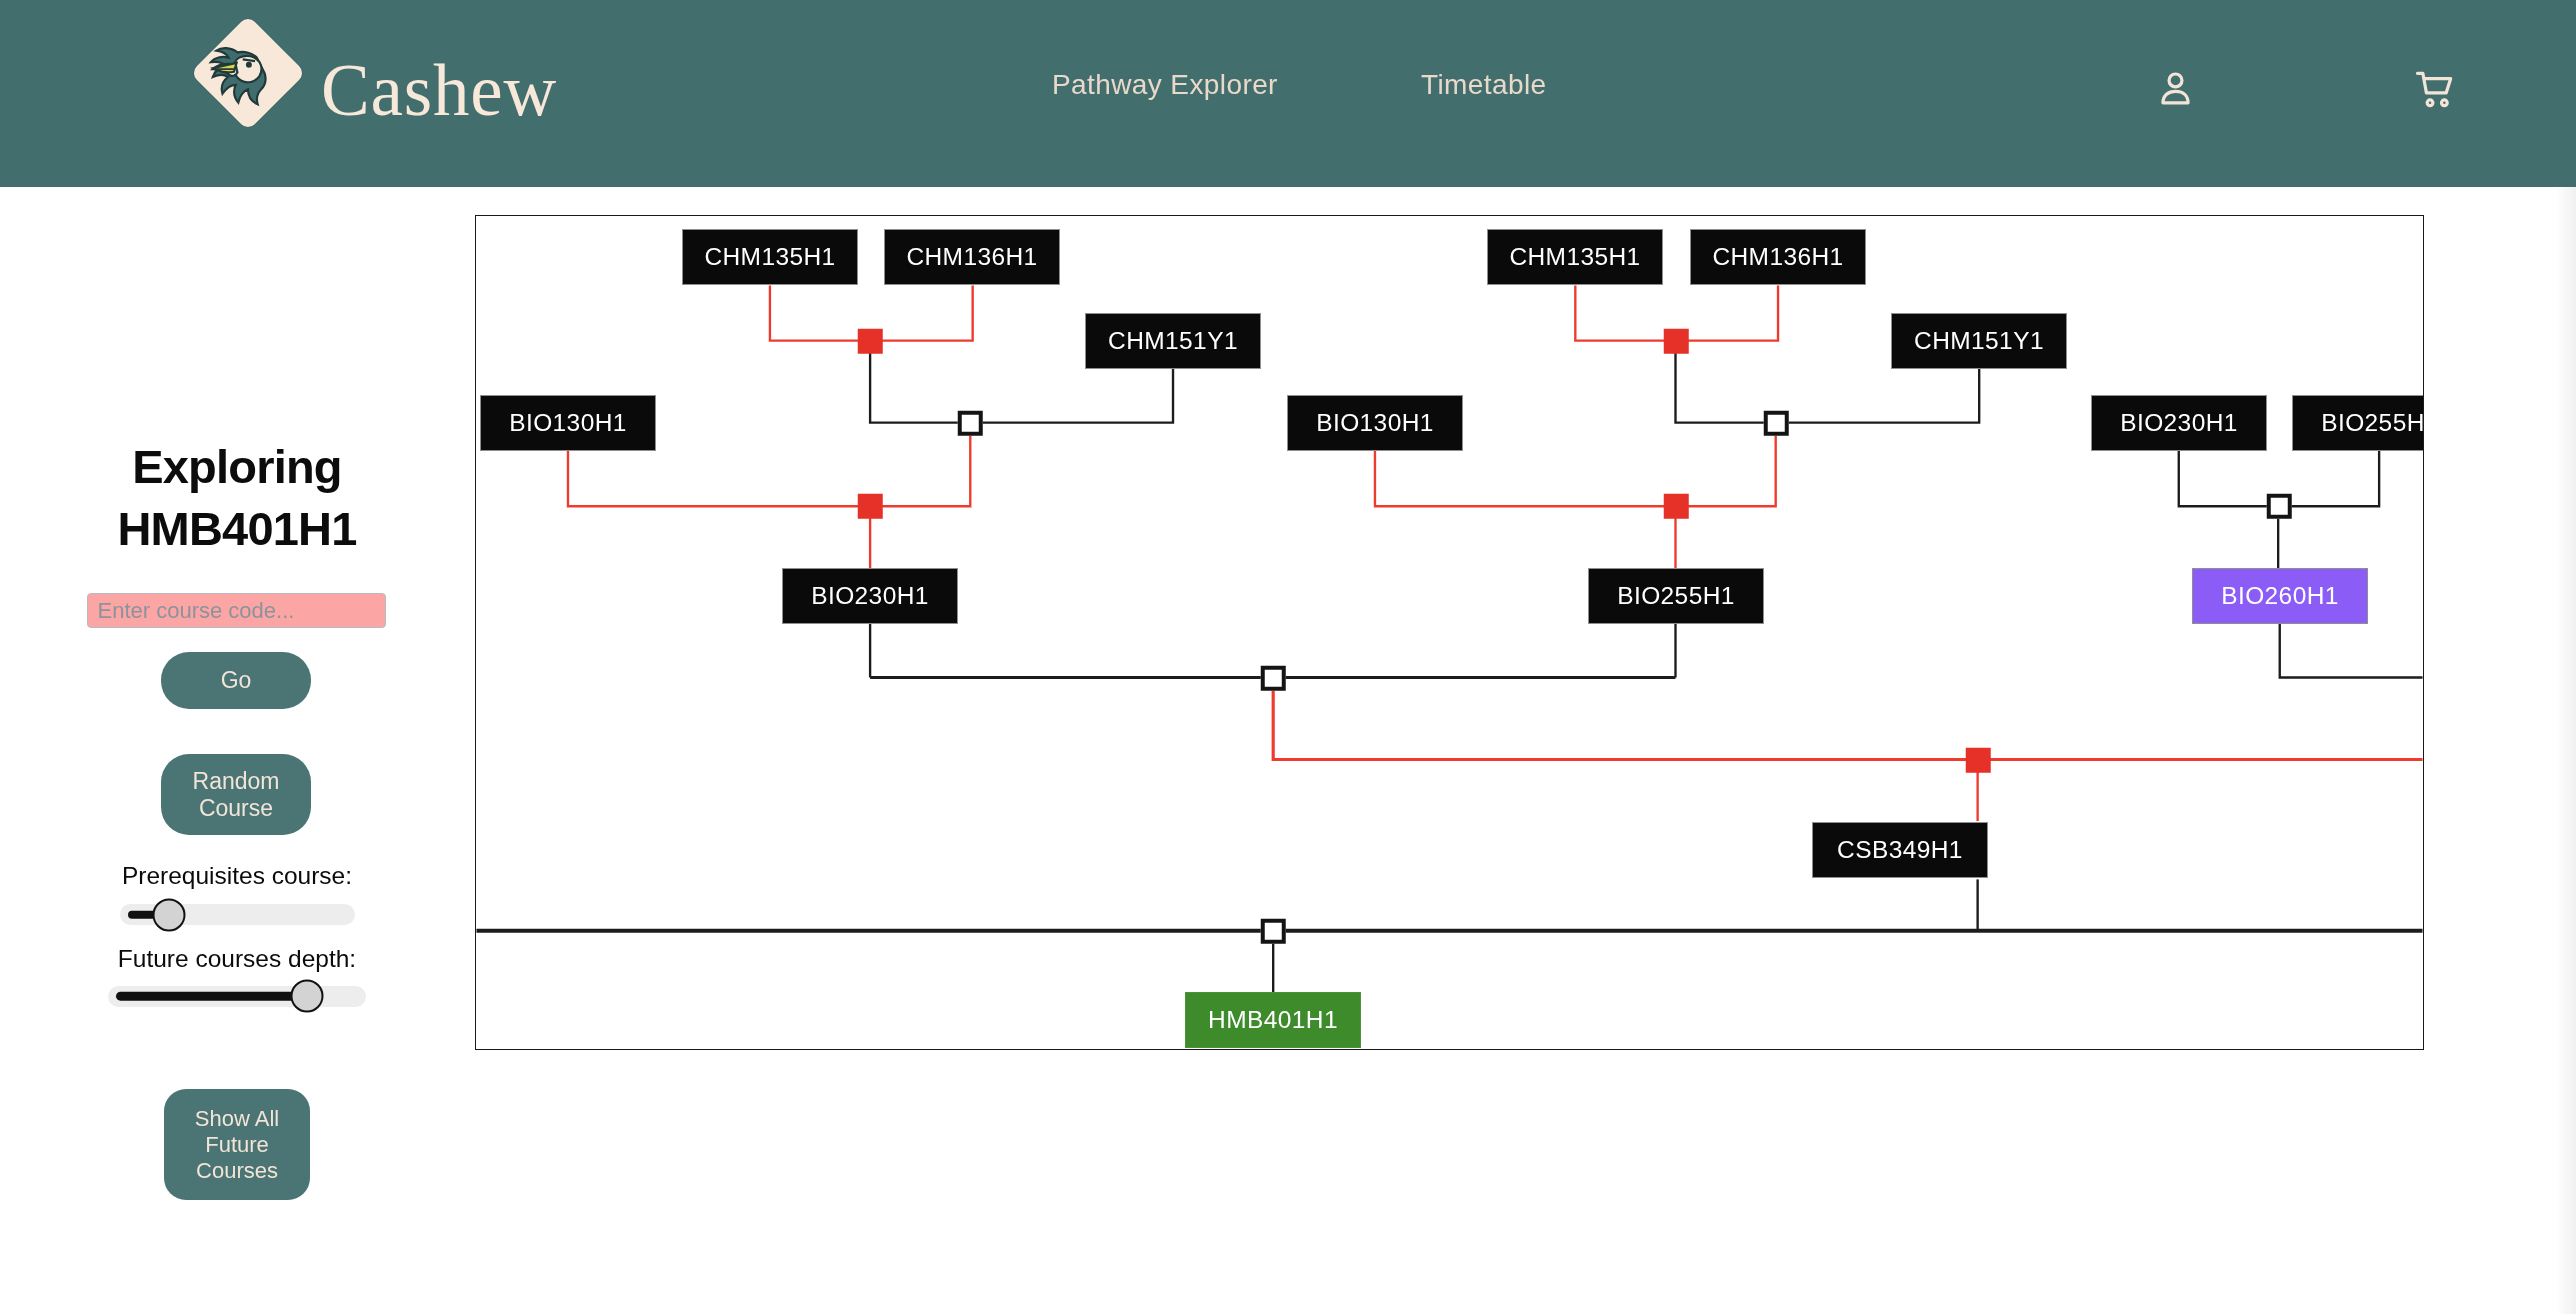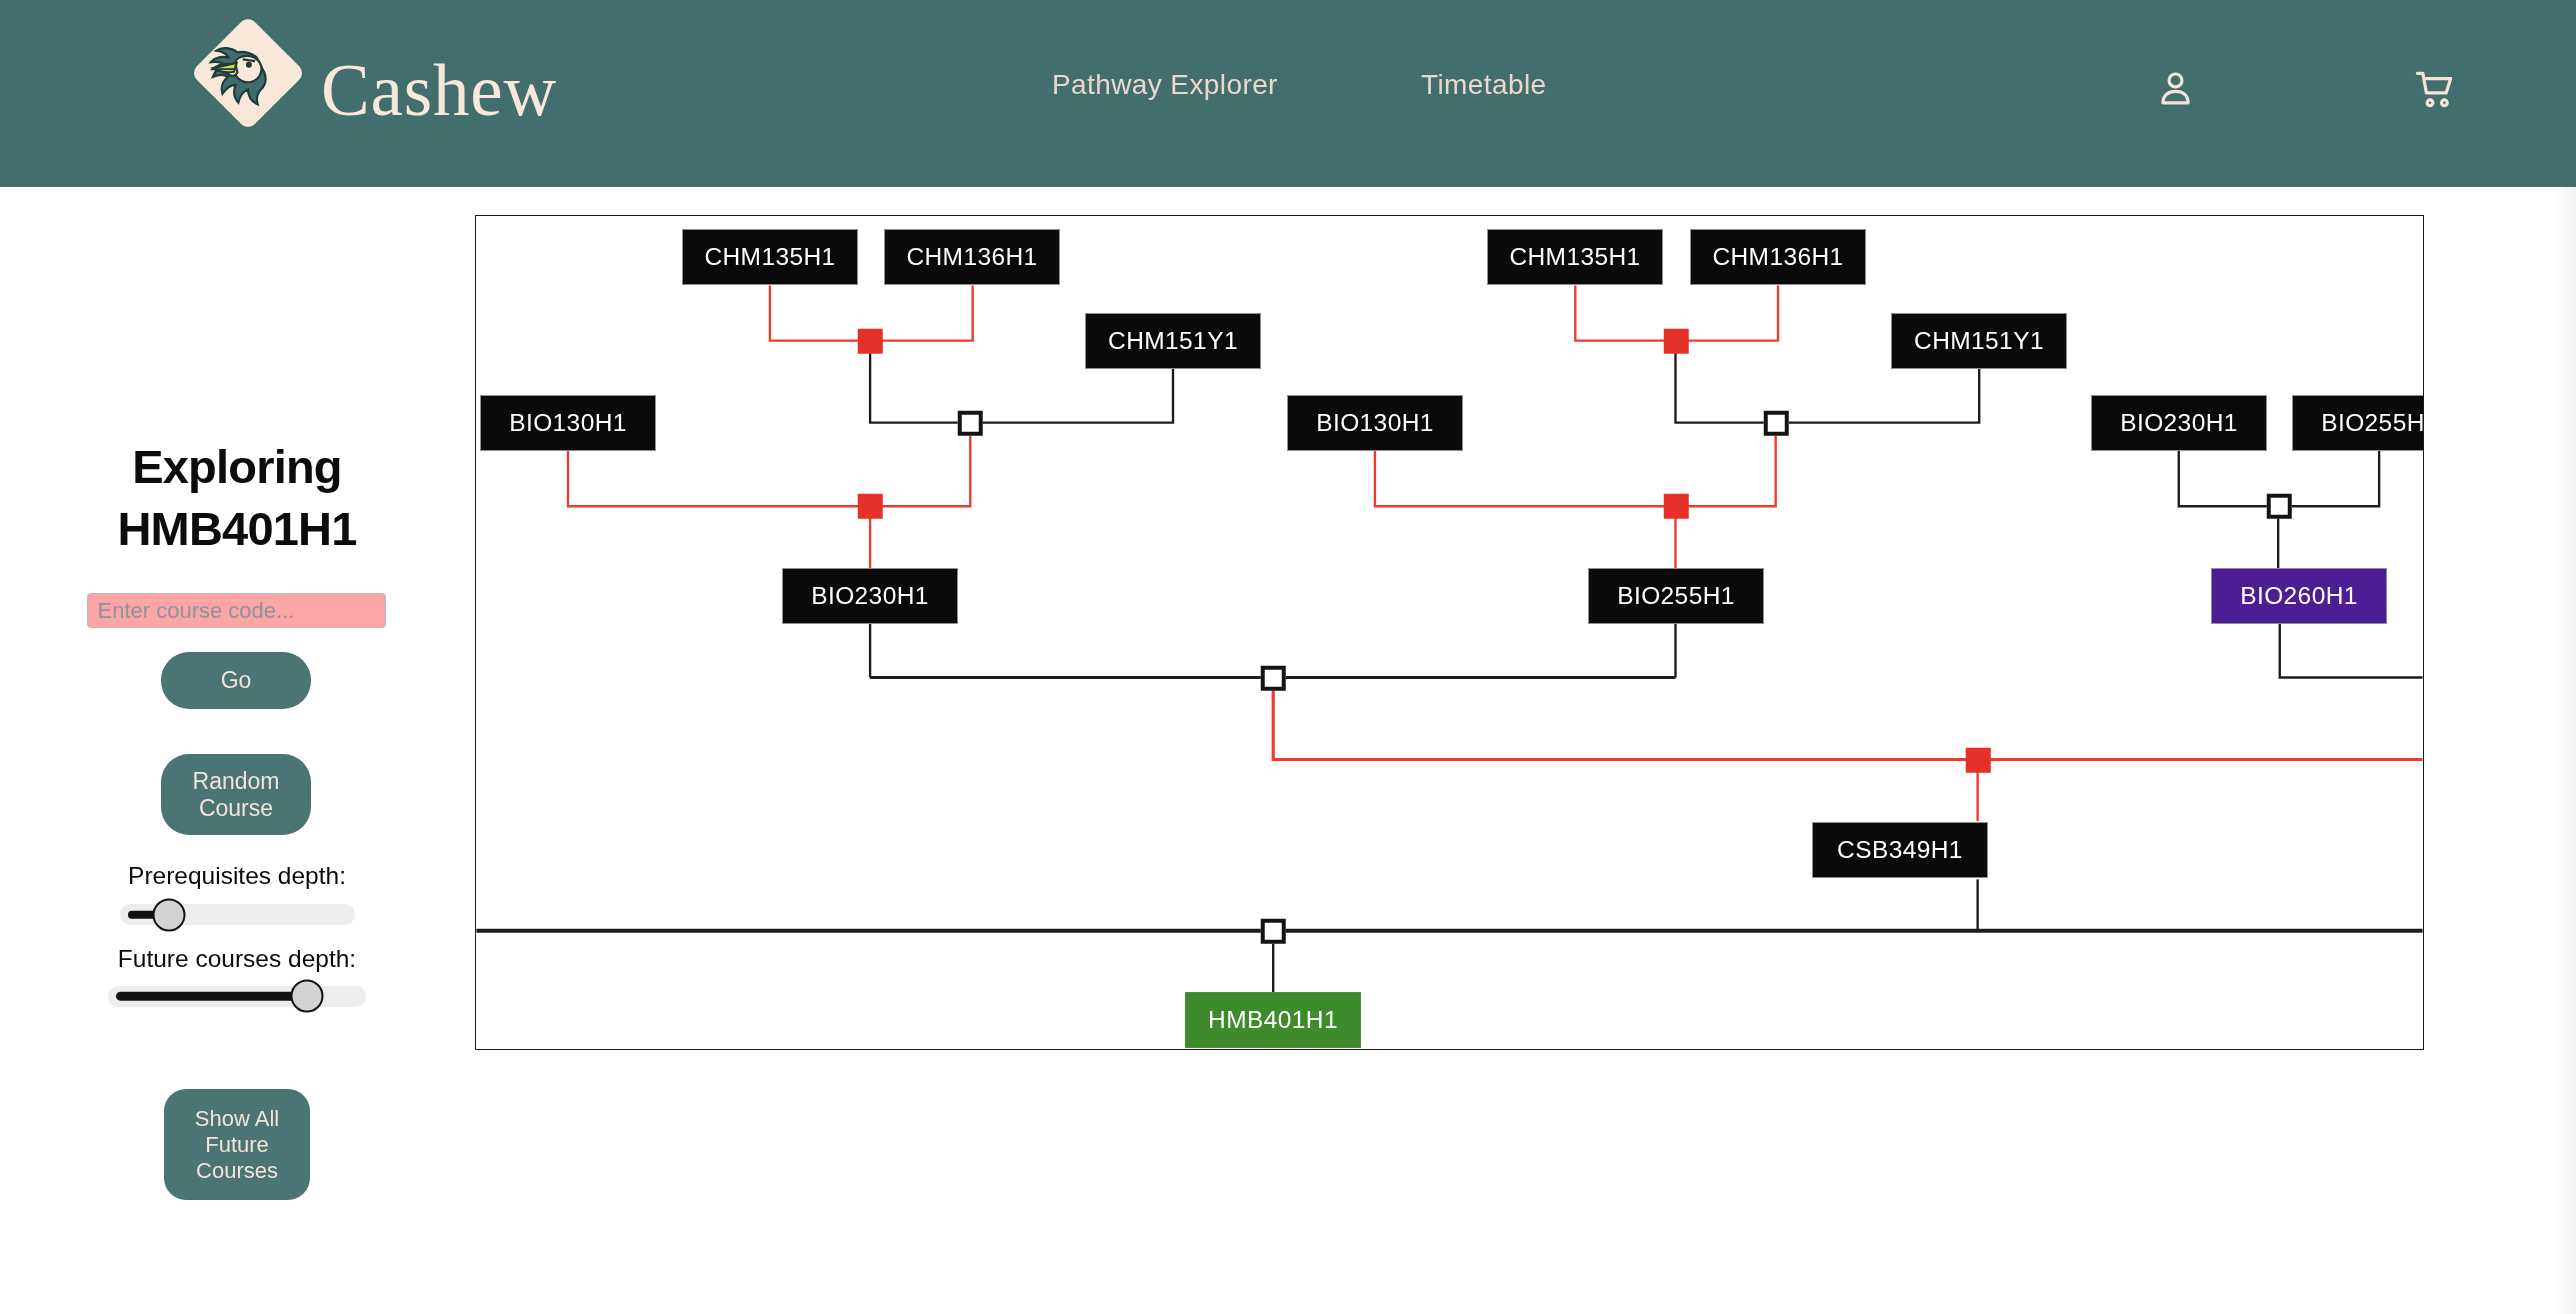--- a/index.html
+++ b/index.html
@@ -87,21 +87,21 @@
 
   <div class="sidebar">
     <div class="side-title">
       <div>Exploring</div>
       <div>HMB401H1</div>
     </div>
     <input class="course-input" type="text" placeholder="Enter course code..." style="">
     <button class="pill-btn btn-go">Go</button>
     <button class="pill-btn btn-random">Random Course</button>
 
-    <div class="slider-label lbl-prereq">Prerequisites depth:</div>
+    <div class="slider-label lbl-prereq">Prerequisites course:</div>
     <div class="slider-track track-prereq">
       <div class="slider-fill" style="width: calc(21% - 8px);"></div>
       <div class="slider-thumb" style="left: 21%;"></div>
     </div>
 
     <div class="slider-label lbl-future">Future courses depth:</div>
     <div class="slider-track track-future">
       <div class="slider-fill" style="width: calc(77% - 8px);"></div>
       <div class="slider-thumb" style="left: 77%;"></div>
     </div>
@@ -143,21 +143,21 @@
       <div class="gnode course" style="left: 697px; top: 125px; background: rgb(10, 10, 10);">CHM151Y1</div>
       <div class="gnode course" style="left: 92px; top: 207px; background: rgb(10, 10, 10);">BIO130H1</div>
       <div class="gnode course" style="left: 394px; top: 380px; background: rgb(10, 10, 10);">BIO230H1</div>
       <div class="gnode course" style="left: 1099px; top: 41px; background: rgb(10, 10, 10);">CHM135H1</div>
       <div class="gnode course" style="left: 1302px; top: 41px; background: rgb(10, 10, 10);">CHM136H1</div>
       <div class="gnode course" style="left: 1503px; top: 125px; background: rgb(10, 10, 10);">CHM151Y1</div>
       <div class="gnode course" style="left: 899px; top: 207px; background: rgb(10, 10, 10);">BIO130H1</div>
       <div class="gnode course" style="left: 1200px; top: 380px; background: rgb(10, 10, 10);">BIO255H1</div>
       <div class="gnode course" style="left: 1703px; top: 207px; background: rgb(10, 10, 10);">BIO230H1</div>
       <div class="gnode course" style="left: 1904px; top: 207px; background: rgb(10, 10, 10);">BIO255H1</div>
-      <div class="gnode course" style="left: 1804px; top: 380px; background: #4c1d95; margin-left: 19px;">BIO260H1</div>
+      <div class="gnode course" style="left: 1804px; top: 380px; background: #8b5cf6;">BIO260H1</div>
       <div class="gnode course" style="left: 1424px; top: 634px; background: rgb(10, 10, 10);">CSB349H1</div>
       <div class="gnode target" style="left: 797px; top: 804px; background: rgb(62, 139, 44);">HMB401H1</div>
       <div class="gnode or" style="left: 394px; top: 125px; background: rgb(229, 49, 39);"></div>
       <div class="gnode or" style="left: 1200px; top: 125px; background: rgb(229, 49, 39);"></div>
       <div class="gnode or" style="left: 394px; top: 290px; background: rgb(229, 49, 39);"></div>
       <div class="gnode or" style="left: 1200px; top: 290px; background: rgb(229, 49, 39);"></div>
       <div class="gnode or" style="left: 1502px; top: 544px; background: rgb(229, 49, 39);"></div>
       <div class="gnode and" style="left: 494px; top: 207px;"></div>
       <div class="gnode and" style="left: 1300px; top: 207px;"></div>
       <div class="gnode and" style="left: 1803px; top: 290px;"></div>

